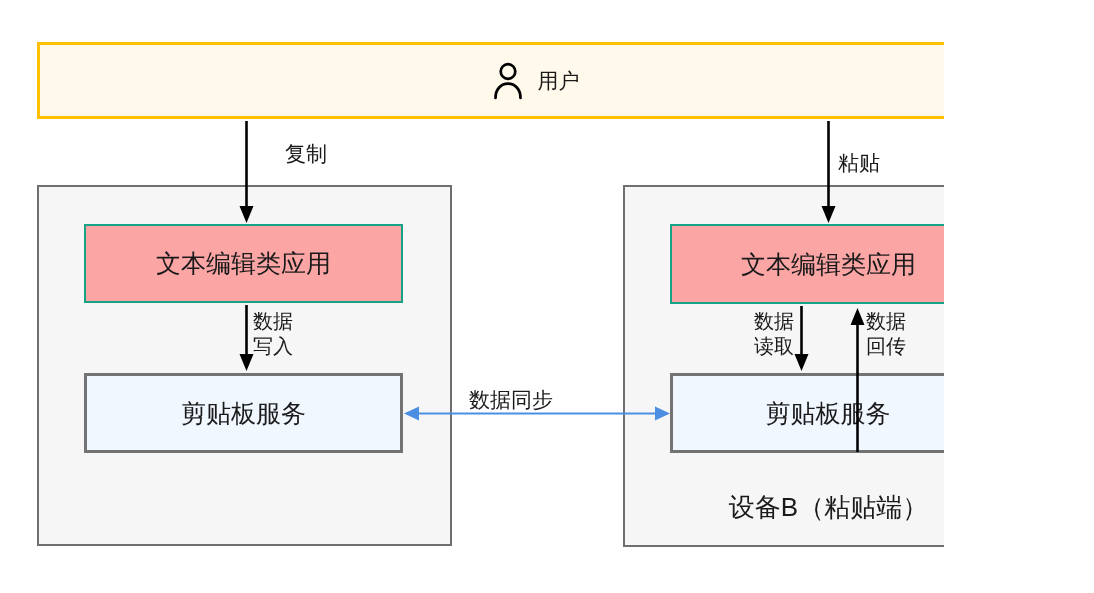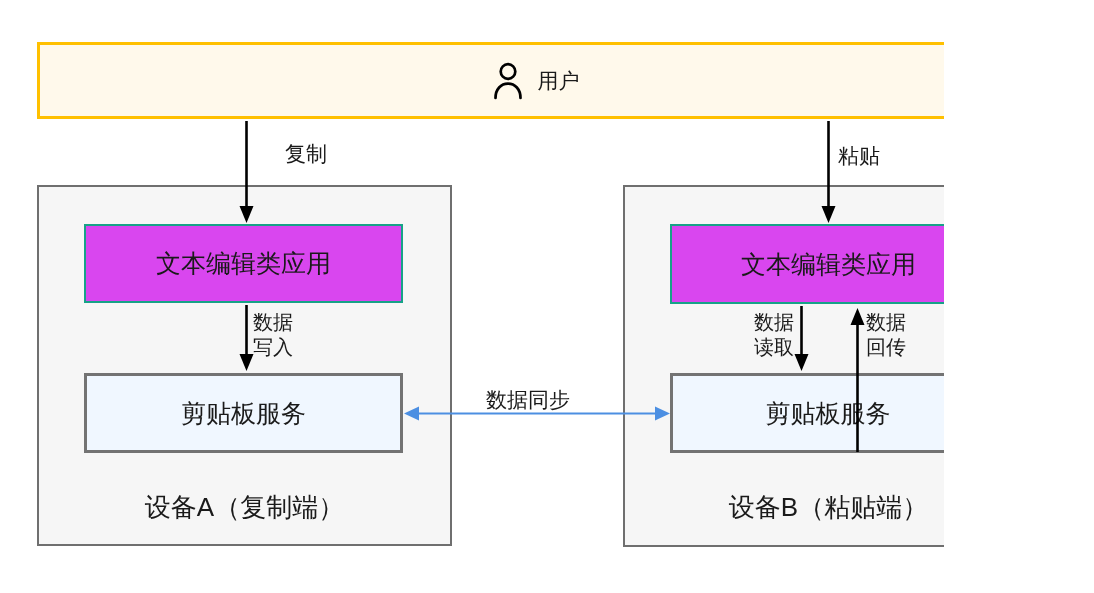--- a/index.html
+++ b/index.html
@@ -18,41 +18,41 @@
   .device-box {
     background:#F6F6F6; border:2px solid #6F6F6F;
   }
   .device-a { left:37px; top:185px; width:415px; height:361px; }
   .device-b { left:623px; top:185px; width:411px; height:362px; }
 
   .inner-box {
     display:flex; align-items:center; justify-content:center;
     font-size:25px;
   }
-  .app-box { background:#d946ef; border:2px solid #17A287; }
+  .app-box { background:#fca5a5; border:2px solid #17A287; }
   .app-a  { left:84px;  top:224px; width:319px; height:79px; }
   .app-b  { left:670px; top:224px; width:317px; height:80px; }
   .clip-box { background:#F0F7FF; border:3px solid #737373; }
   .clip-a { left:84px;  top:373px; width:319px; height:80px; }
   .clip-b { left:670px; top:373px; width:316px; height:80px; }
 
   .device-label {
     position:absolute; text-align:center; font-size:26px;
   }
   .device-label-a { left:37px;  top:490px; width:415px; }
   .device-label-b { left:623px; top:490px; width:411px; }
 
   .arrow-label { position:absolute; font-size:21px; line-height:25px; }
-  .twoline { white-space:pre-line; font-size:20px; }
+  .twoline { white-space:pre-line; font-size:20px;font-family:Liberation Mono, monospace; }
   .label-copy   { left:253px; top:141px;margin-left:32px; }
-  .label-paste  { left:838px; top:143px; }
+  .label-paste  { left:838px; top:150px; }
   .label-write  { left:253px; top:310px; }
   .label-read   { left:752px; top:310px; width:42px; text-align:right; }
   .label-return { left:866px; top:310px; }
-  .label-sync   { left:458px; top:387px; width:140px; text-align:center; }
+  .label-sync   { left:441px; top:387px; width:140px; text-align:center; }
 
   .arrows-layer { position:absolute; left:0; top:0; pointer-events:none; }
   .flow-line { stroke:#000000; stroke-width:2.6; }
   .flow-head { fill:#000000; }
   .sync-line { stroke:#4C8FE2; stroke-width:2.2; }
   .sync-head { fill:#4C8FE2; }
 
   .person-icon-svg { display:block; }
 </style>
 </head>
@@ -68,21 +68,20 @@
     <span class="user-label">用户</span>
   </div>
 
   <div class="box device-box device-a"></div>
   <div class="box inner-box app-box app-a">
     <span>文本编辑类应用</span>
   </div>
   <div class="box inner-box clip-box clip-a">
     <span>剪贴板服务</span>
   </div>
-  <div class="device-label device-label-a">设备A（复制端）</div>
 
   <div class="box device-box device-b"></div>
   <div class="box inner-box app-box app-b">
     <span>文本编辑类应用</span>
   </div>
   <div class="box inner-box clip-box clip-b">
     <span>剪贴板服务</span>
   </div>
   <div class="device-label device-label-b">设备B（粘贴端）</div>
 

